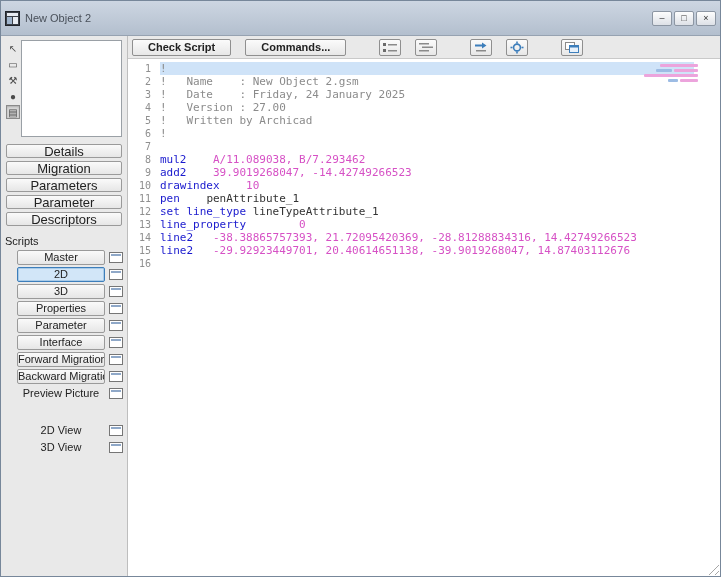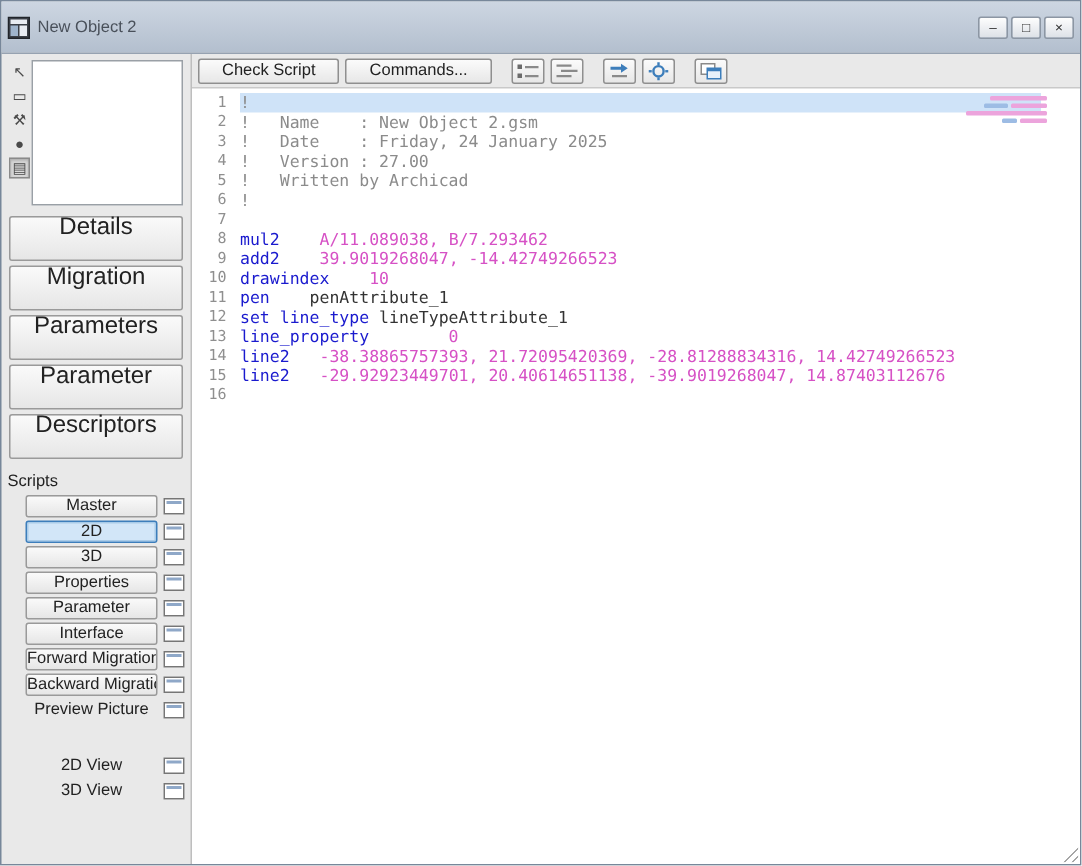--- a/index.html
+++ b/index.html
@@ -28,39 +28,39 @@
   
   .preview-row { display:flex; margin:1px 5px 5px 4px; height:97px; }
   .tool-strip { width:16px; flex:none; display:flex; flex-direction:column; gap:2px;
                 padding-top:1px; align-items:center; }
   .tool { width:14px; height:14px; font-size:10px; color:#4a4a4a; display:flex;
           align-items:center; justify-content:center; border:1px solid transparent; }
   .tool.pressed { border:1px solid #8a8a8a; background:#D8D8D8; box-shadow:inset 0 1px 2px rgba(0,0,0,.2); }
   .preview-box { flex:1; background:#fff; border:1px solid #9AA0A6; }
 
   .panel-buttons { display:flex; flex-direction:column; gap:3px; padding:2px 5px 0 5px; }
-  .side-btn { height:30px; border:1px solid #9a9a9a; border-radius:2px;
-              background:linear-gradient(#FAFAFA,#E6E6E6); font-size:16px; line-height:13px;
+  .side-btn { height:14px; border:1px solid #9a9a9a; border-radius:2px;
+              background:linear-gradient(#FAFAFA,#E6E6E6); font-size:13px; line-height:13px;
               text-align:center; cursor:default; }
 
   .scripts-label { margin:9px 0 3px 4px; color:#222; }
 
   .script-rows, .view-rows { display:flex; flex-direction:column; gap:2px; padding:0 4px 0 16px; }
   .view-rows { margin-top:22px; }
   .script-row { display:flex; align-items:center; gap:4px; height:15px; }
   .script-btn { flex:1; height:15px; border:1px solid #9a9a9a; border-radius:2px;
                 background:linear-gradient(#FAFAFA,#E6E6E6); text-align:center;
                 line-height:13px; font-size:11px; cursor:default; white-space:nowrap; overflow:hidden; }
   .script-btn.selected { background:#D2E6F8; border-color:var(--accent); box-shadow:inset 0 0 0 1px #A9CBE8; }
   .script-btn.flat { border-color:transparent; background:transparent; }
   .mini-win { width:14px; height:11px; flex:none; border:1px solid #767676; background:#fff; position:relative; }
   .mini-win::before { content:""; position:absolute; top:1px; left:1px; right:1px; height:2px; background:#8FA8C8; }
 
   
-  .toolbar { height:22px; flex:none; display:flex; align-items:center; gap:4px; padding:2px 2px 2px 4px; }
+  .toolbar { height:22px; flex:none; display:flex; align-items:center; gap:14px; padding:2px 2px 2px 4px;font-weight:bold; }
   .tb-btn { height:17px; padding:0 15px; border:1px solid #8F8F8F; border-radius:2px;
             background:linear-gradient(#FBFBFB,#E7E7E7); font-size:11px; line-height:15px; cursor:default; }
   .tb-icon { width:22px; height:17px; border:1px solid #8F8F8F; border-radius:2px;
              background:linear-gradient(#FBFBFB,#E7E7E7); display:flex; align-items:center;
              justify-content:center; cursor:default; }
   .tb-gap { width:5px; }
 
   
   .editor { flex:1; position:relative; background:#fff; font-family:"DejaVu Sans Mono", monospace;
             padding:3px 26px 0 0; overflow:hidden; border-top:1px solid #C9C9C9; }

